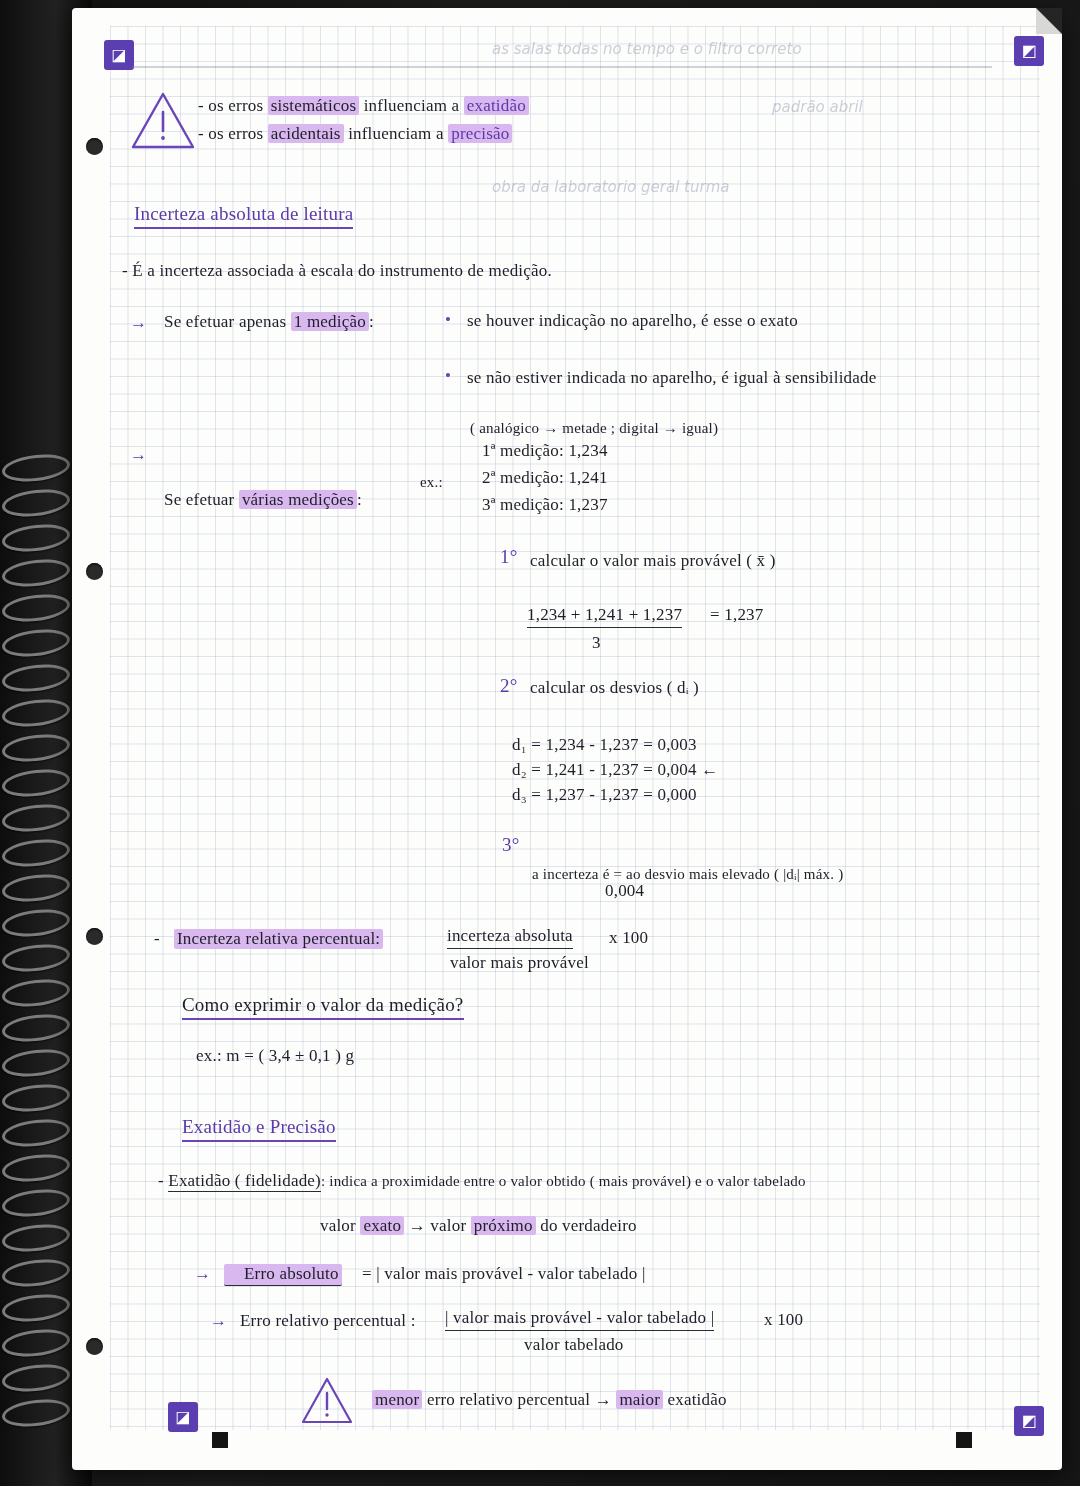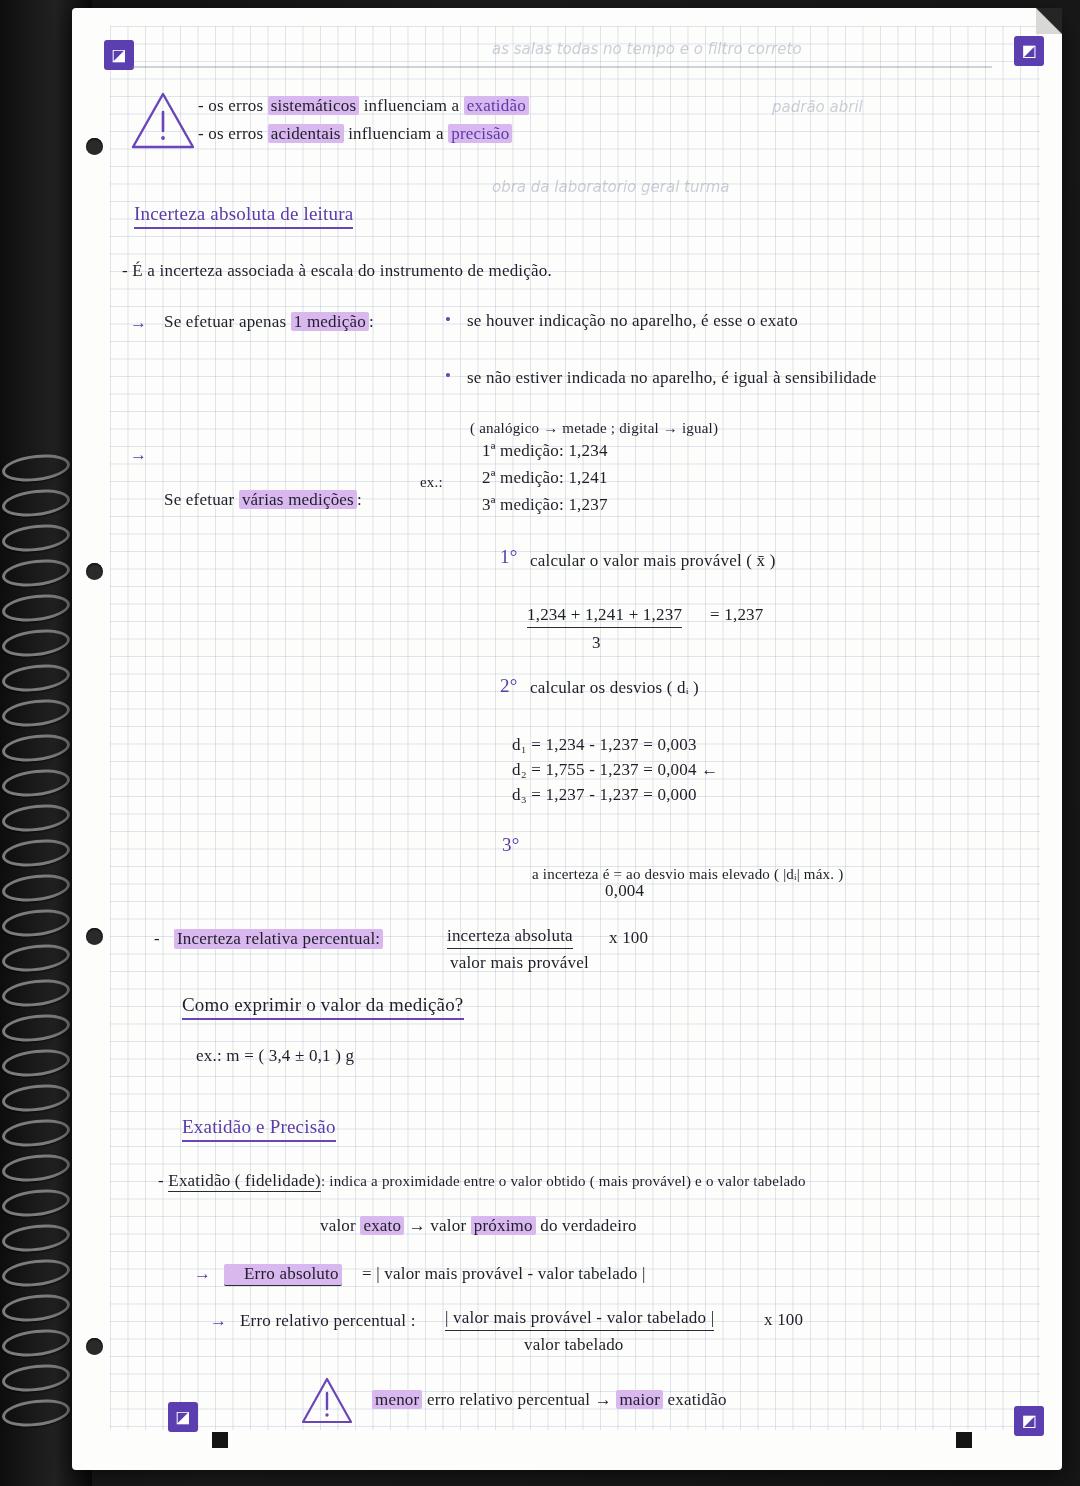--- a/index.html
+++ b/index.html
@@ -280,21 +280,21 @@
     <div class="hw med" style="left:458px; top:543px;">calcular o valor mais provável ( x̄ )</div>
 
     <div class="hw med frac-line" style="left:455px; top:597px;">1,234 + 1,241 + 1,237</div>
     <div class="hw med" style="left:520px; top:625px;">3</div>
     <div class="hw med" style="left:638px; top:597px;">= 1,237</div>
 
     <div class="hw big ink-purple" style="left:428px; top:667px;">2°</div>
     <div class="hw med" style="left:458px; top:670px;">calcular os desvios ( dᵢ )</div>
 
     <div class="hw med" style="left:440px; top:727px;">d₁ = 1,234 - 1,237 = 0,003</div>
-    <div class="hw med" style="left:440px; top:752px;">d₂ = 1,755 - 1,237 = 0,004 ←</div>
+    <div class="hw med" style="left:440px; top:752px;">d₂ = 1,241 - 1,237 = 0,004 ←</div>
     <div class="hw med" style="left:440px; top:777px;">d₃ = 1,237 - 1,237 = 0,000</div>
 
     <div class="hw big ink-purple" style="left:430px; top:826px;">3°</div>
     <div class="hw small" style="left:460px; top:833px;">a incerteza é = ao desvio mais elevado ( |dᵢ| máx. )</div>
     <div class="hw med" style="left:533px; top:873px;">0,004</div>
 
     <div class="hw med" style="left:82px; top:921px;">-</div>
     <div class="hw med hl" style="left:102px; top:921px;">Incerteza relativa percentual:</div>
     <div class="hw med frac-line" style="left:375px; top:918px;">incerteza absoluta</div>
     <div class="hw med" style="left:378px; top:945px;">valor mais provável</div>

